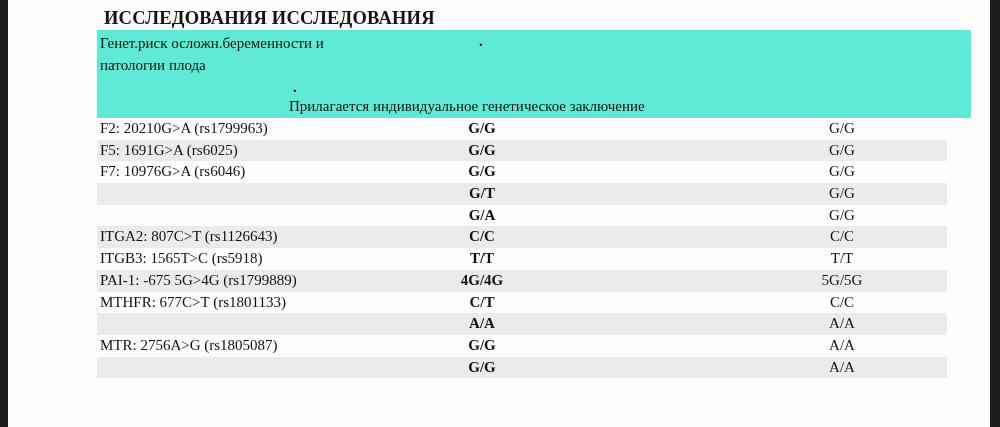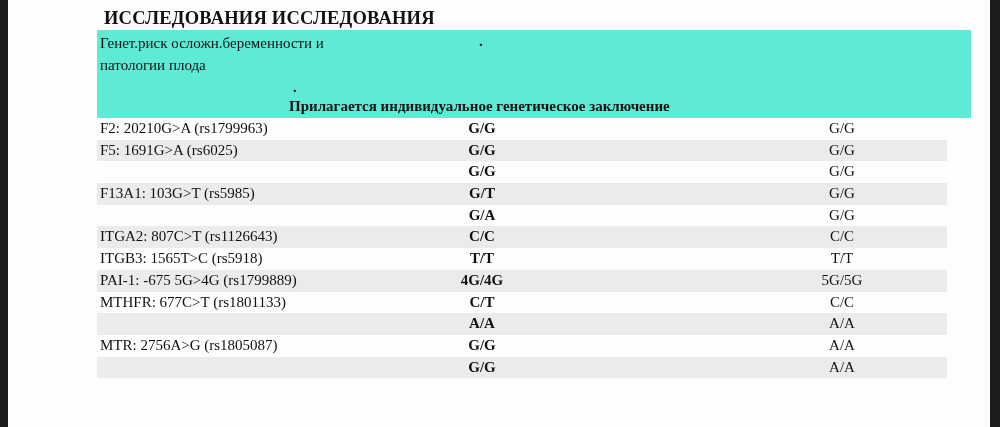--- a/index.html
+++ b/index.html
@@ -26,21 +26,21 @@
     .hb-line {
       position: absolute; font-size: 15px; white-space: nowrap;
     }
     .hb-line1 { left: 3px; top: 5px; }
     .hb-line2 { left: 3px; top: 27px; }
     .dot { position: absolute; font-size: 15px; font-weight: bold; }
     .dot1 { left: 382px; top: 3px; }
     .dot2 { left: 196px; top: 49px; }
     .conclusion {
       position: absolute; left: 192px; top: 68px;
-      font-size: 15px; font-weight: bold; white-space: nowrap;
+      font-size: 15px; font-weight: normal; white-space: nowrap;
     }
     .rows { position: absolute; left: 89px; top: 118px; width: 850px; }
     .row {
       position: relative; height: 21.7px; width: 850px;
     }
     .row.alt { background: #ebebed; text-decoration: underline; }
     .cell { position: absolute; top: 2px; font-size: 15px; white-space: nowrap; }
     .c-name { left: 3px; }
     .c-result { left: 340px; width: 90px; text-align: center; font-weight: bold; }
     .c-ref { left: 700px; width: 90px; text-align: center; }
@@ -64,25 +64,25 @@
       <span class="cell c-name">F2: 20210G&gt;A (rs1799963)</span>
       <span class="cell c-result">G/G</span>
       <span class="cell c-ref">G/G</span>
     </div>
     <div class="row alt">
       <span class="cell c-name">F5: 1691G&gt;A (rs6025)</span>
       <span class="cell c-result">G/G</span>
       <span class="cell c-ref">G/G</span>
     </div>
     <div class="row">
+      <span class="cell c-name">F7: 10976G&gt;A (rs6046)</span>
       <span class="cell c-result">G/G</span>
       <span class="cell c-ref">G/G</span>
     </div>
     <div class="row alt">
-      <span class="cell c-name">F13A1: 103G&gt;T (rs5985)</span>
       <span class="cell c-result">G/T</span>
       <span class="cell c-ref">G/G</span>
     </div>
     <div class="row">
       <span class="cell c-result">G/A</span>
       <span class="cell c-ref">G/G</span>
     </div>
     <div class="row alt">
       <span class="cell c-name">ITGA2: 807C&gt;T (rs1126643)</span>
       <span class="cell c-result">C/C</span>

